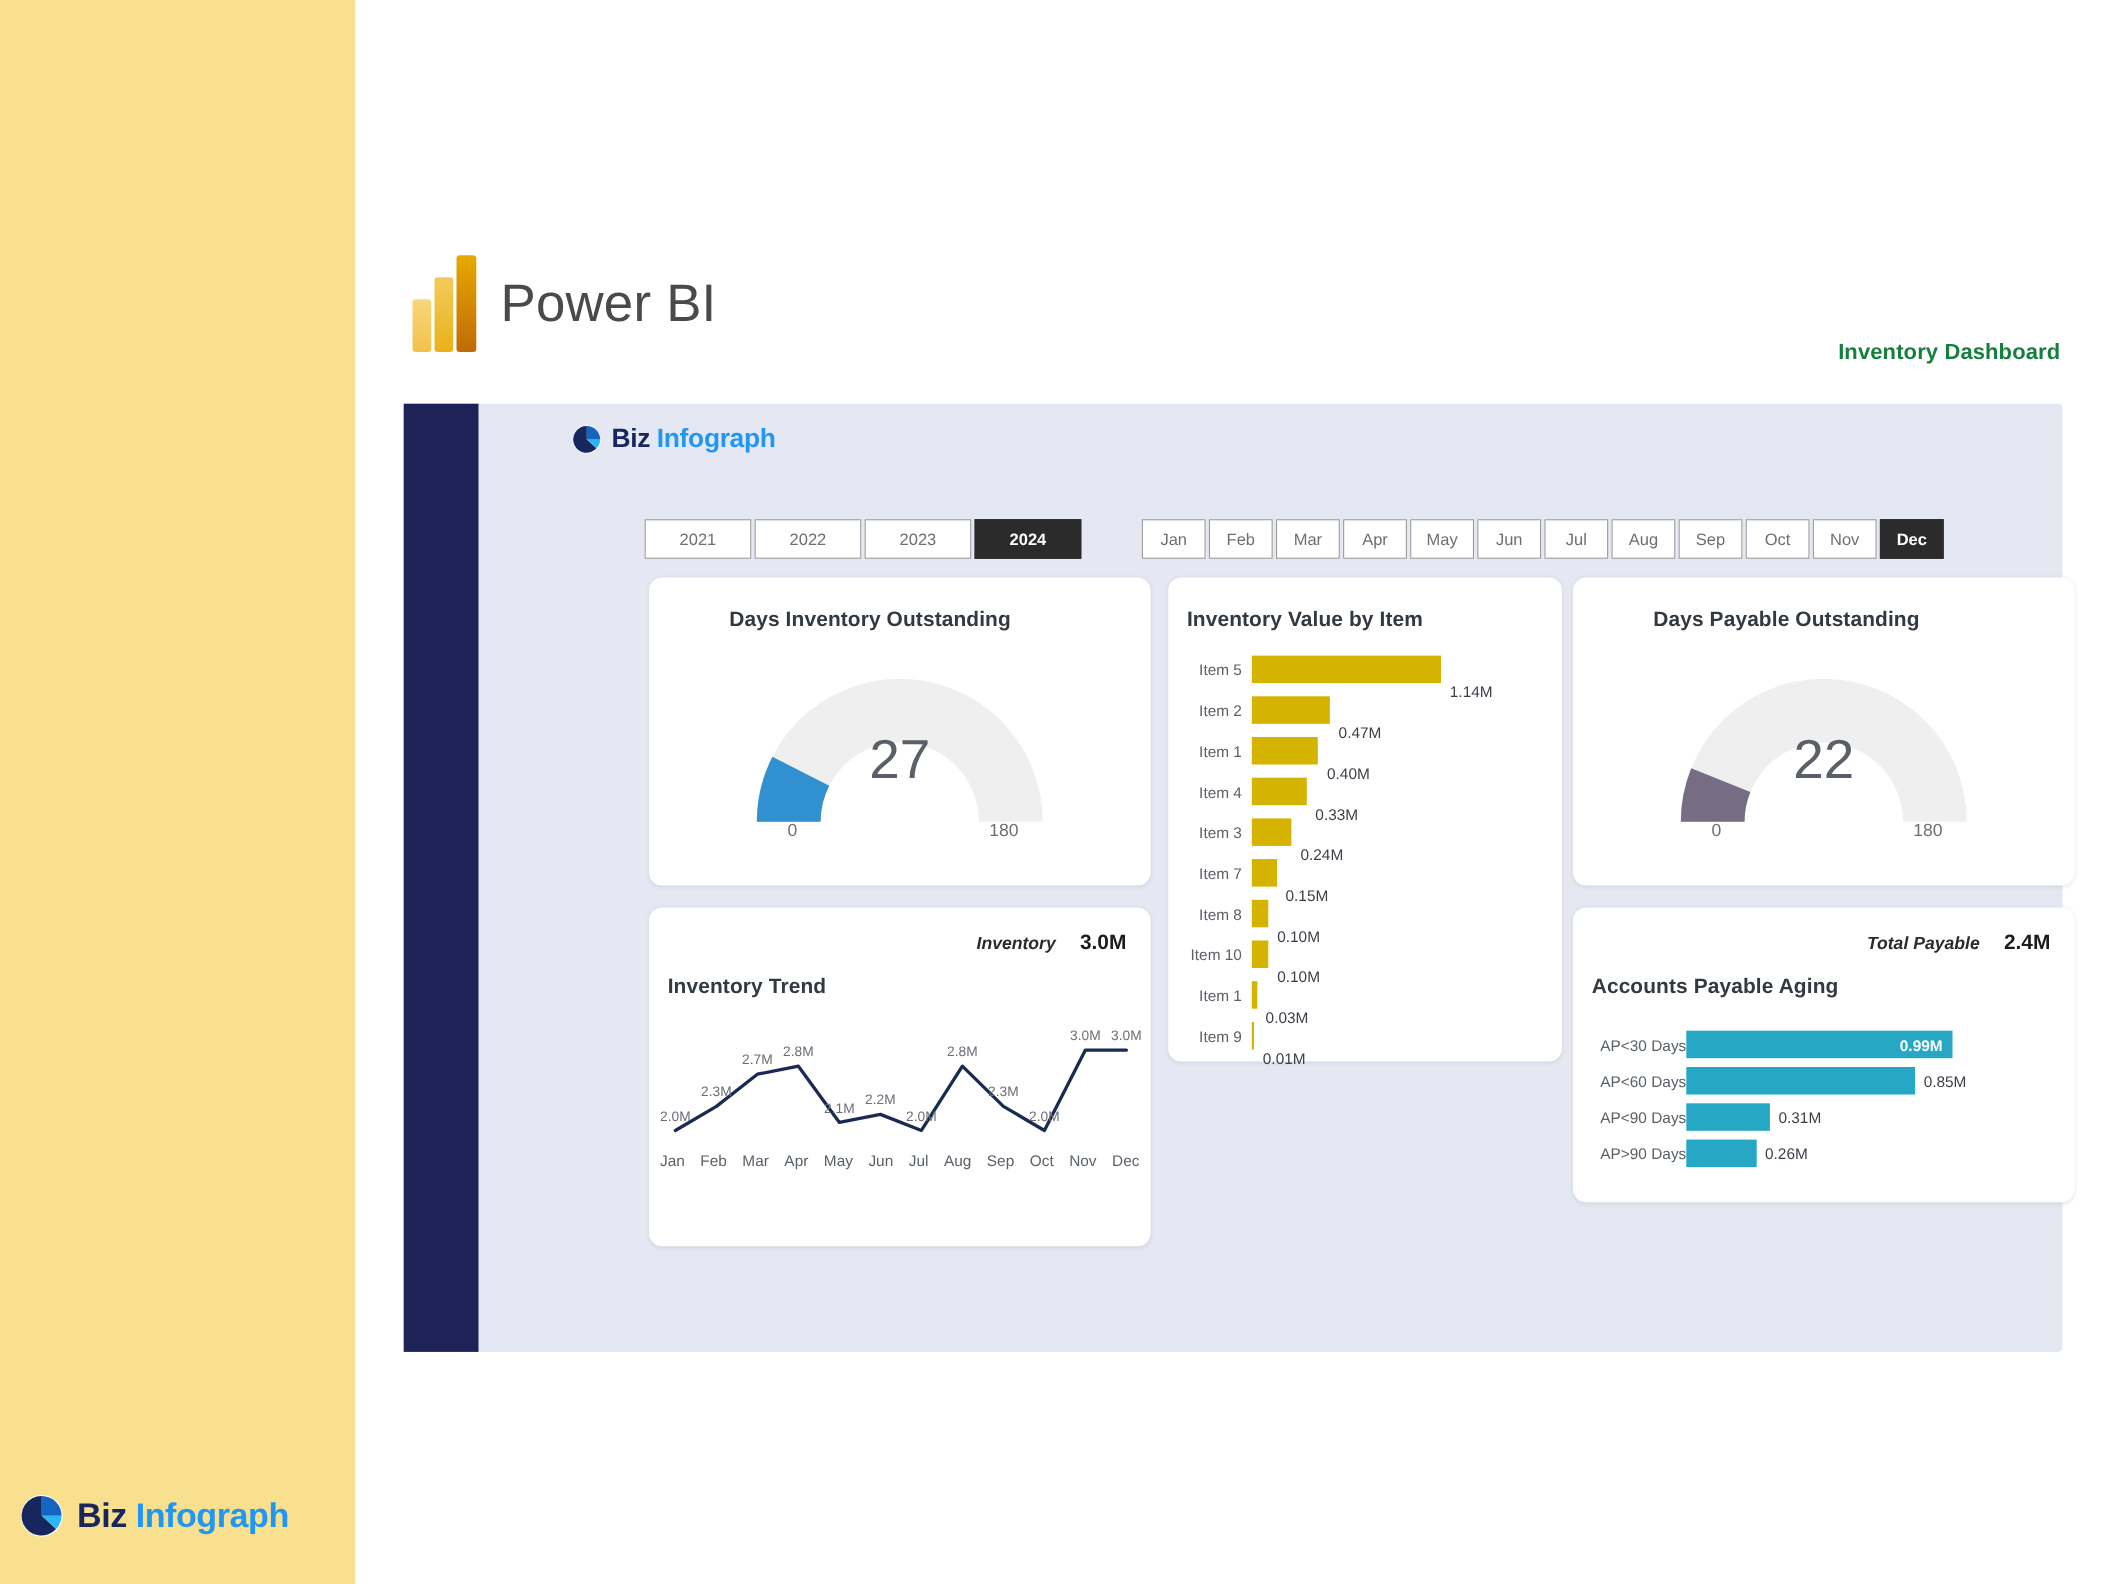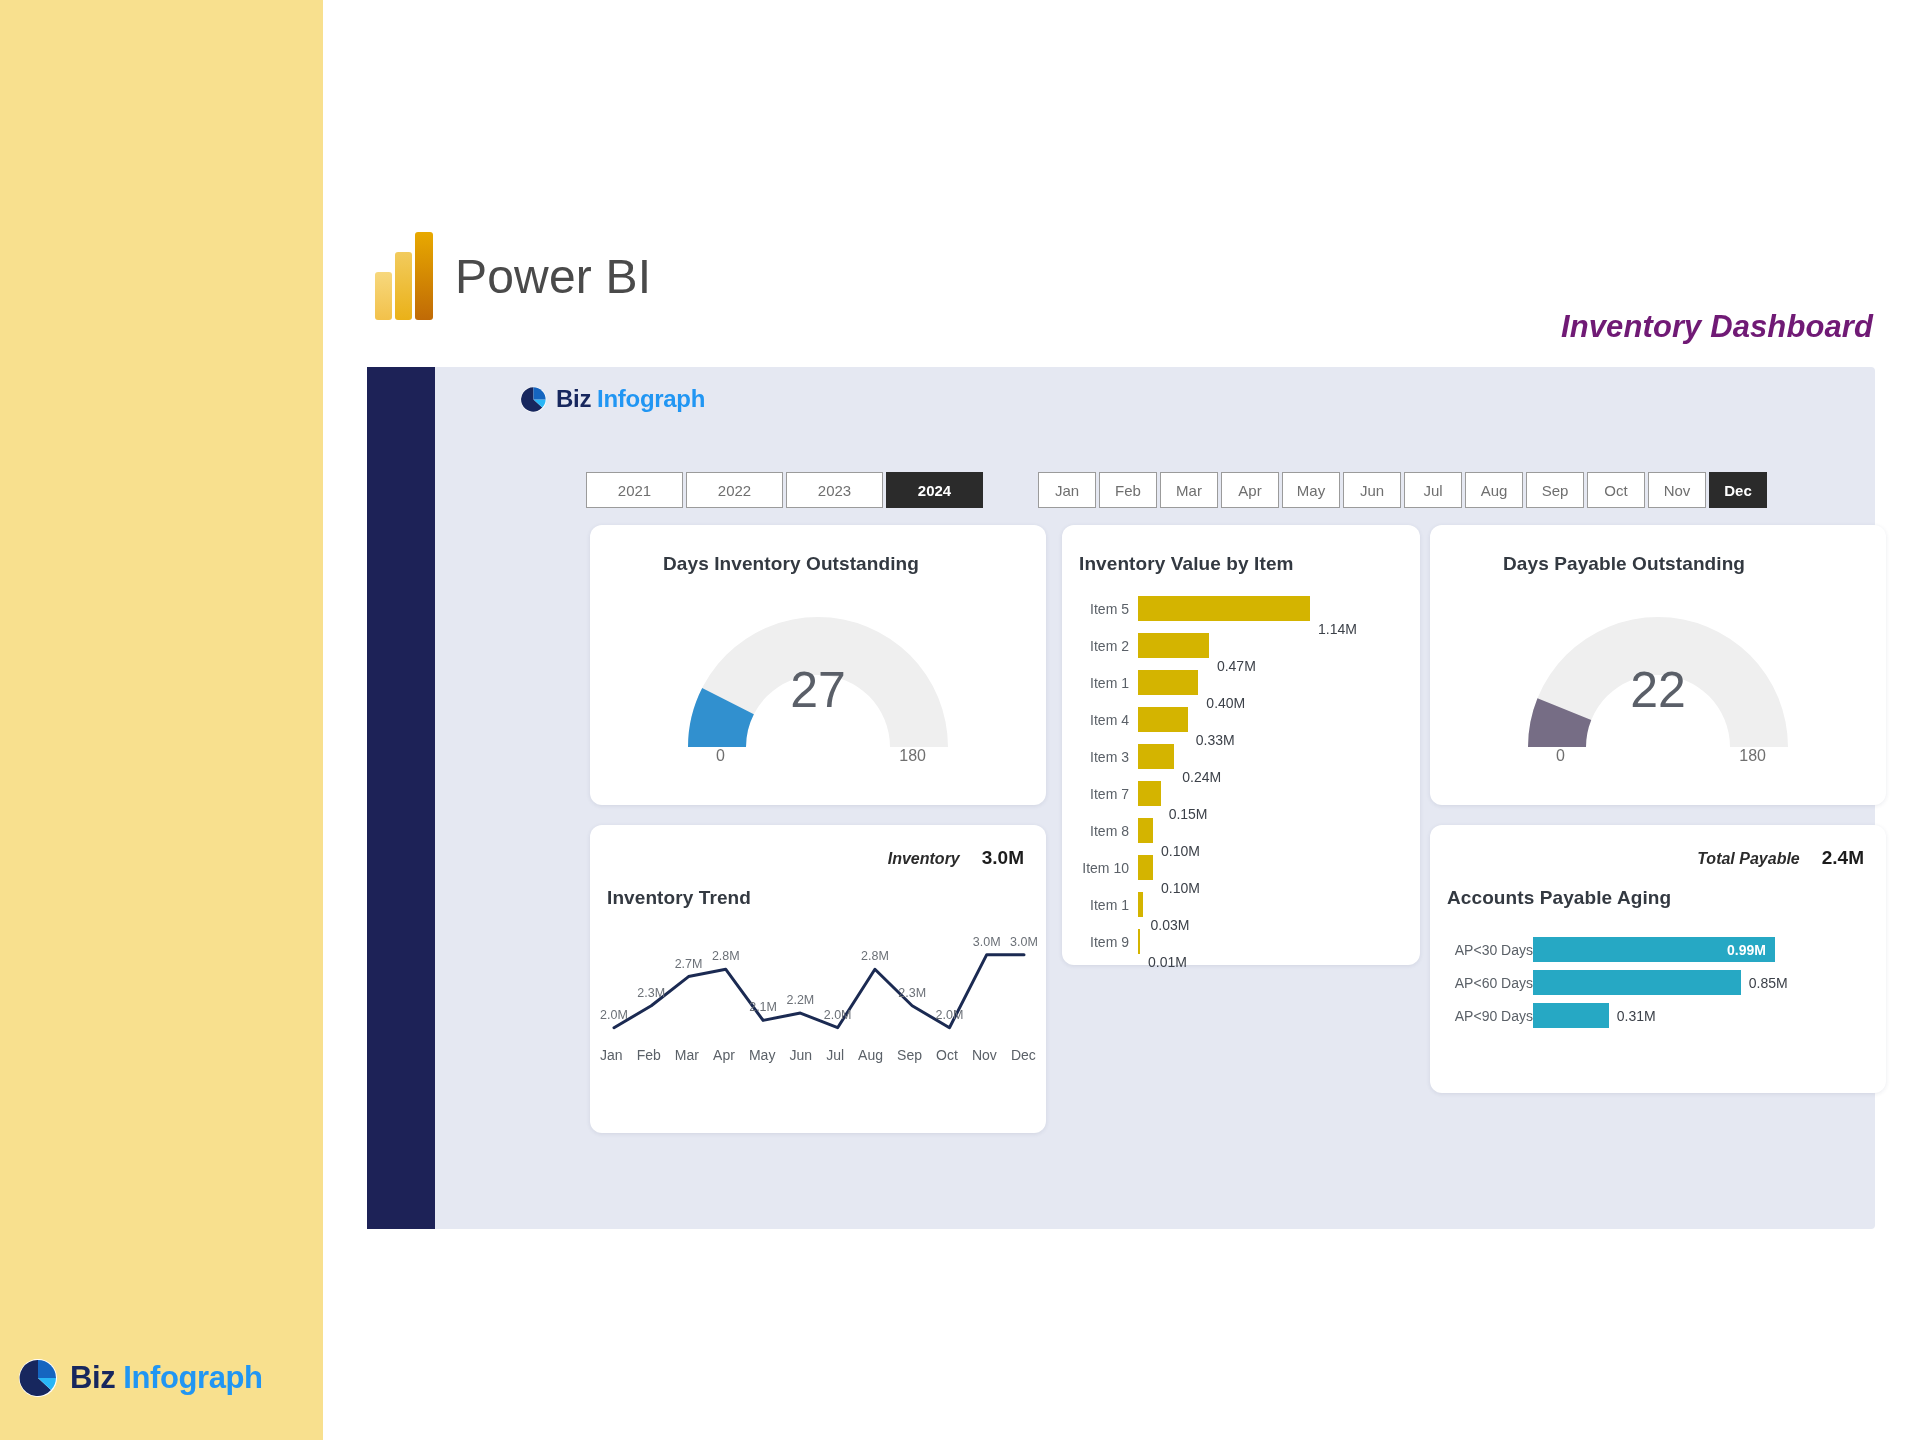--- a/index.html
+++ b/index.html
@@ -41,21 +41,21 @@
   .pbi-logo .bar { position: absolute; bottom: 0; border-radius: 3px; }
   .pbi-logo .b1 { left: 0;    width: 17px; height: 48px; background: linear-gradient(180deg,#f7d87d,#f2c14a); }
   .pbi-logo .b2 { left: 20px; width: 17px; height: 68px; background: linear-gradient(180deg,#f2cb5d,#eab118); }
   .pbi-logo .b3 { left: 40px; width: 18px; height: 88px; background: linear-gradient(180deg,#e8a900,#c06a06); }
   .pbi-title {
     font-size: 48px; color: #4a4a4a; font-weight: 400; letter-spacing: 0.2px;
   }
 
   .dash-title {
     position: absolute; right: 47px; top: 309px;
-    font-size: 31px; font-weight: bold; color: #701a75; letter-spacing: 0.1px; font-style: italic;
+    font-size: 20px; font-weight: bold; color: #15803d; letter-spacing: 0.1px;
   }
 
   
   .dashboard {
     position: absolute;
     left: 367px; top: 367px;
     width: 1508px; height: 862px;
     background: #e5e8f2;
     border-radius: 4px;
   }
@@ -384,17 +384,22 @@
           <div class="ap-row">
             <div class="bl">AP&lt;60 Days</div>
             <div class="bar" style="width: 207.778px; background: rgb(38, 168, 196);"></div>
             <div class="bv">0.85M</div>
           </div>
           <div class="ap-row">
             <div class="bl">AP&lt;90 Days</div>
             <div class="bar" style="width: 75.7778px; background: rgb(38, 168, 196);"></div>
             <div class="bv">0.31M</div>
           </div>
+          <div class="ap-row">
+            <div class="bl">AP&gt;90 Days</div>
+            <div class="bar" style="width: 63.5556px; background: rgb(38, 168, 196);"></div>
+            <div class="bv">0.26M</div>
+          </div>
         </div>
     </div>
 
   </div>
 </div>
 
 </body></html>

